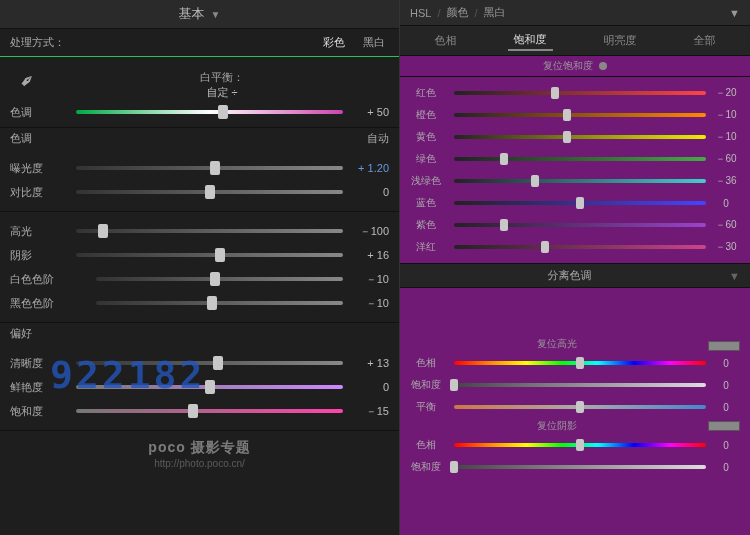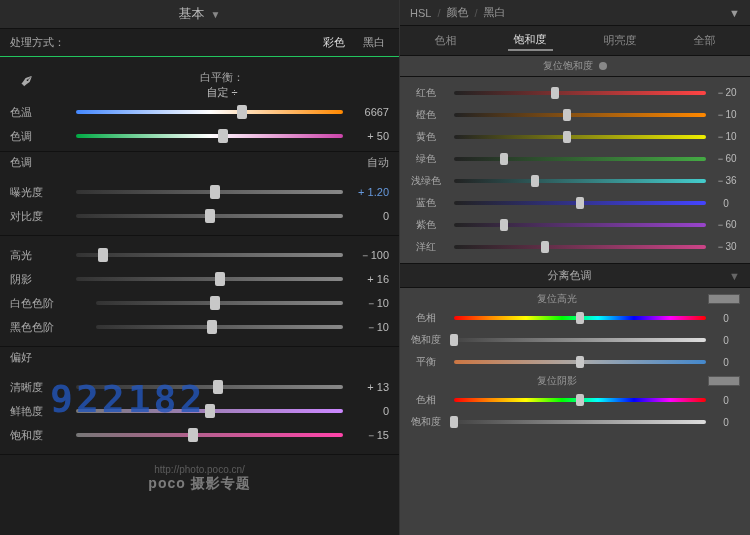--- a/index.html
+++ b/index.html
@@ -23,21 +23,21 @@
       border-right: 1px solid #333;
       display: flex;
       flex-direction: column;
       overflow: hidden;
     }
 
     
     .right-panel {
       width: 350px;
       height: 535px;
-      background: #404040;
+      background: #701a75;
       display: flex;
       flex-direction: column;
       overflow: hidden;
     }
 
     
     .section-header {
       background: #2a2a2a;
       padding: 5px 10px;
       display: flex;
@@ -304,28 +304,20 @@
     <div class="eyedropper-area">
       <span class="eyedropper-icon">✒</span>
       <div style="flex:1;">
         <div class="wb-row">
           <span class="wb-label">白平衡：</span>
           <span class="wb-value">自定 ÷</span>
         </div>
       </div>
     </div>
 
-    <div class="row">
-      <span class="row-label">色温</span>
-      <div class="slider-container">
-        <div class="slider-track temp"></div>
-        <div class="slider-thumb" style="left:62%;"></div>
-      </div>
-      <span class="row-value">6667</span>
-    </div>
 
     <div class="row">
       <span class="row-label">色调</span>
       <div class="slider-container">
         <div class="slider-track tint"></div>
         <div class="slider-thumb" style="left:55%;"></div>
       </div>
       <span class="row-value">+ 50</span>
     </div>
   </div>
@@ -425,22 +417,22 @@
         <span class="row-label">饱和度</span>
         <div class="slider-container">
           <div class="slider-track" style="background: linear-gradient(to right, #777, #ff44aa);"></div>
           <div class="slider-thumb" style="left:44%;"></div>
         </div>
         <span class="row-value">－15</span>
       </div>
     </div>
 
     <div style="padding: 8px 10px; text-align:center; position:relative;">
+      <div style="color:rgba(200,200,200,0.55); font-size:14px; font-weight:bold; letter-spacing:1px;">poco 摄影专题</div>
       <div style="color:rgba(180,180,180,0.4); font-size:10px; margin-top:1px;">http://photo.poco.cn/</div>
-      <div style="color:rgba(200,200,200,0.55); font-size:14px; font-weight:bold; letter-spacing:1px;">poco 摄影专题</div>
     </div>
 
     <div style="position:absolute; top:30px; left:50px; font-size:38px; color:#2255bb; font-weight:bold; font-family:monospace; opacity:0.8; letter-spacing:3px; z-index:20; pointer-events:none;">922182</div>
   </div>
 
 </div>
 
 <div class="right-panel">
 
   <div class="hsl-header">
@@ -541,21 +533,21 @@
   </div>
 
   <div class="split-section">
     <div class="split-header">
       <span class="title">分离色调</span>
       <span class="split-arrow">▼</span>
     </div>
 
     <div style="padding: 4px 10px;">
 
-      <div style="display:flex; align-items:center; margin-bottom:2px;">
+      <div style="display:flex; align-items:flex-end; margin-bottom:2px;margin-top:45px;">
         <span style="font-size:10px; color:#999; flex:1; text-align:center;">复位高光</span>
         <span class="small-box"></span>
       </div>
 
       <div class="channel-row">
         <span class="channel-label">色相</span>
         <div class="slider-container" style="height:12px;">
           <div class="slider-track rainbow"></div>
           <div class="slider-thumb" style="left:50%; width:8px; height:12px;"></div>
         </div>

